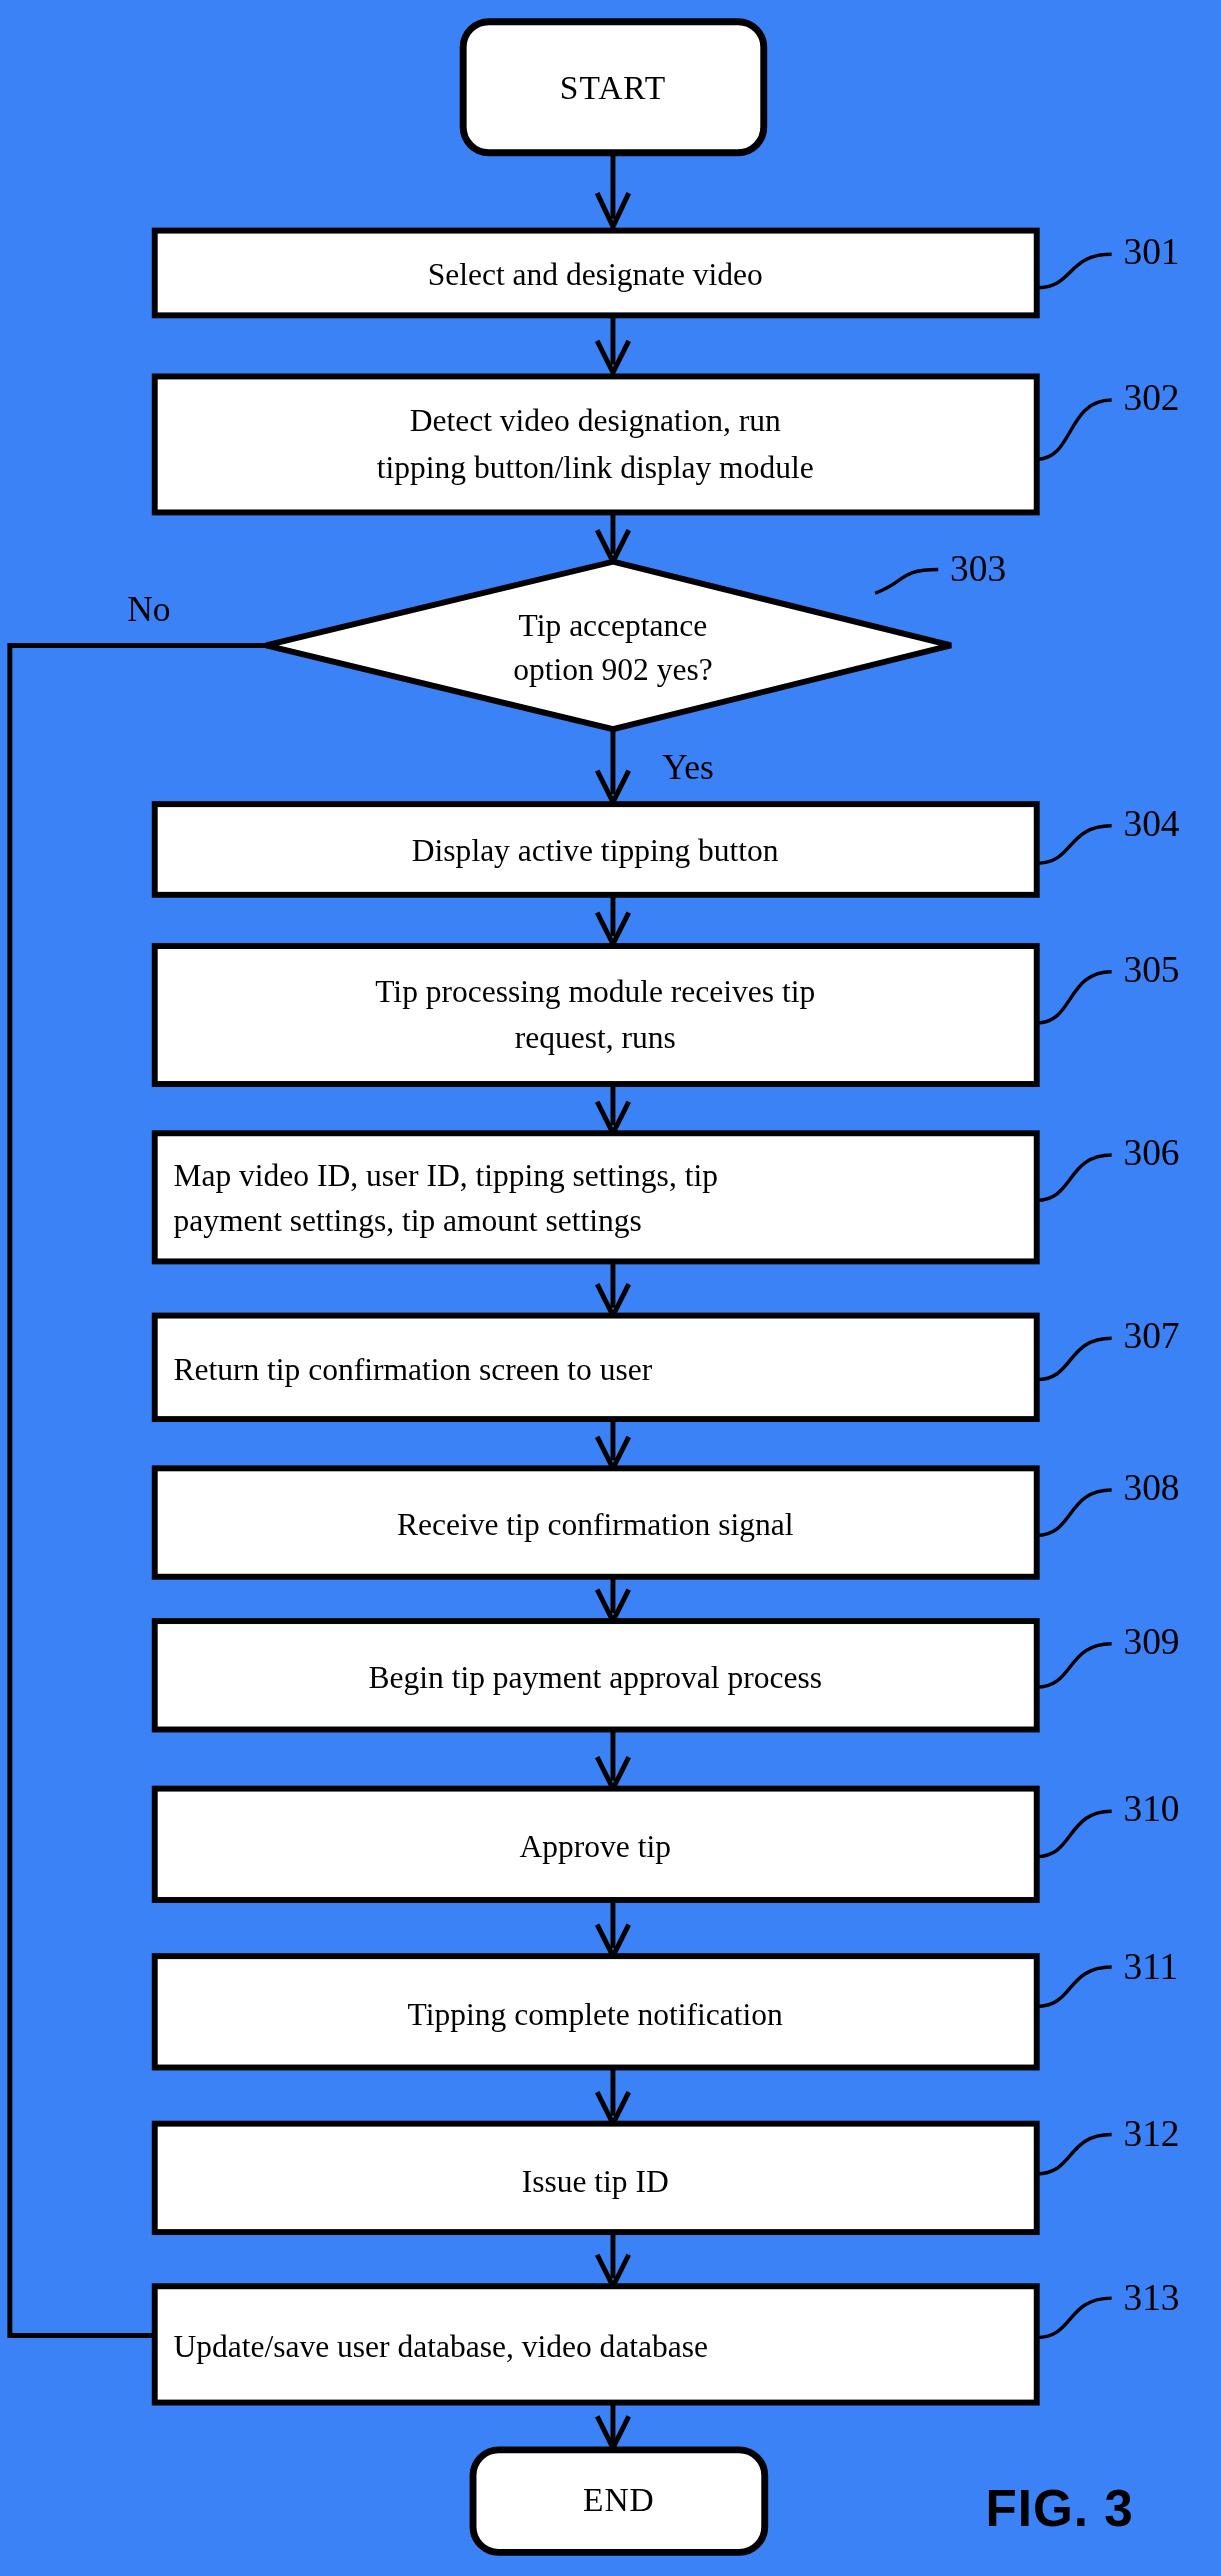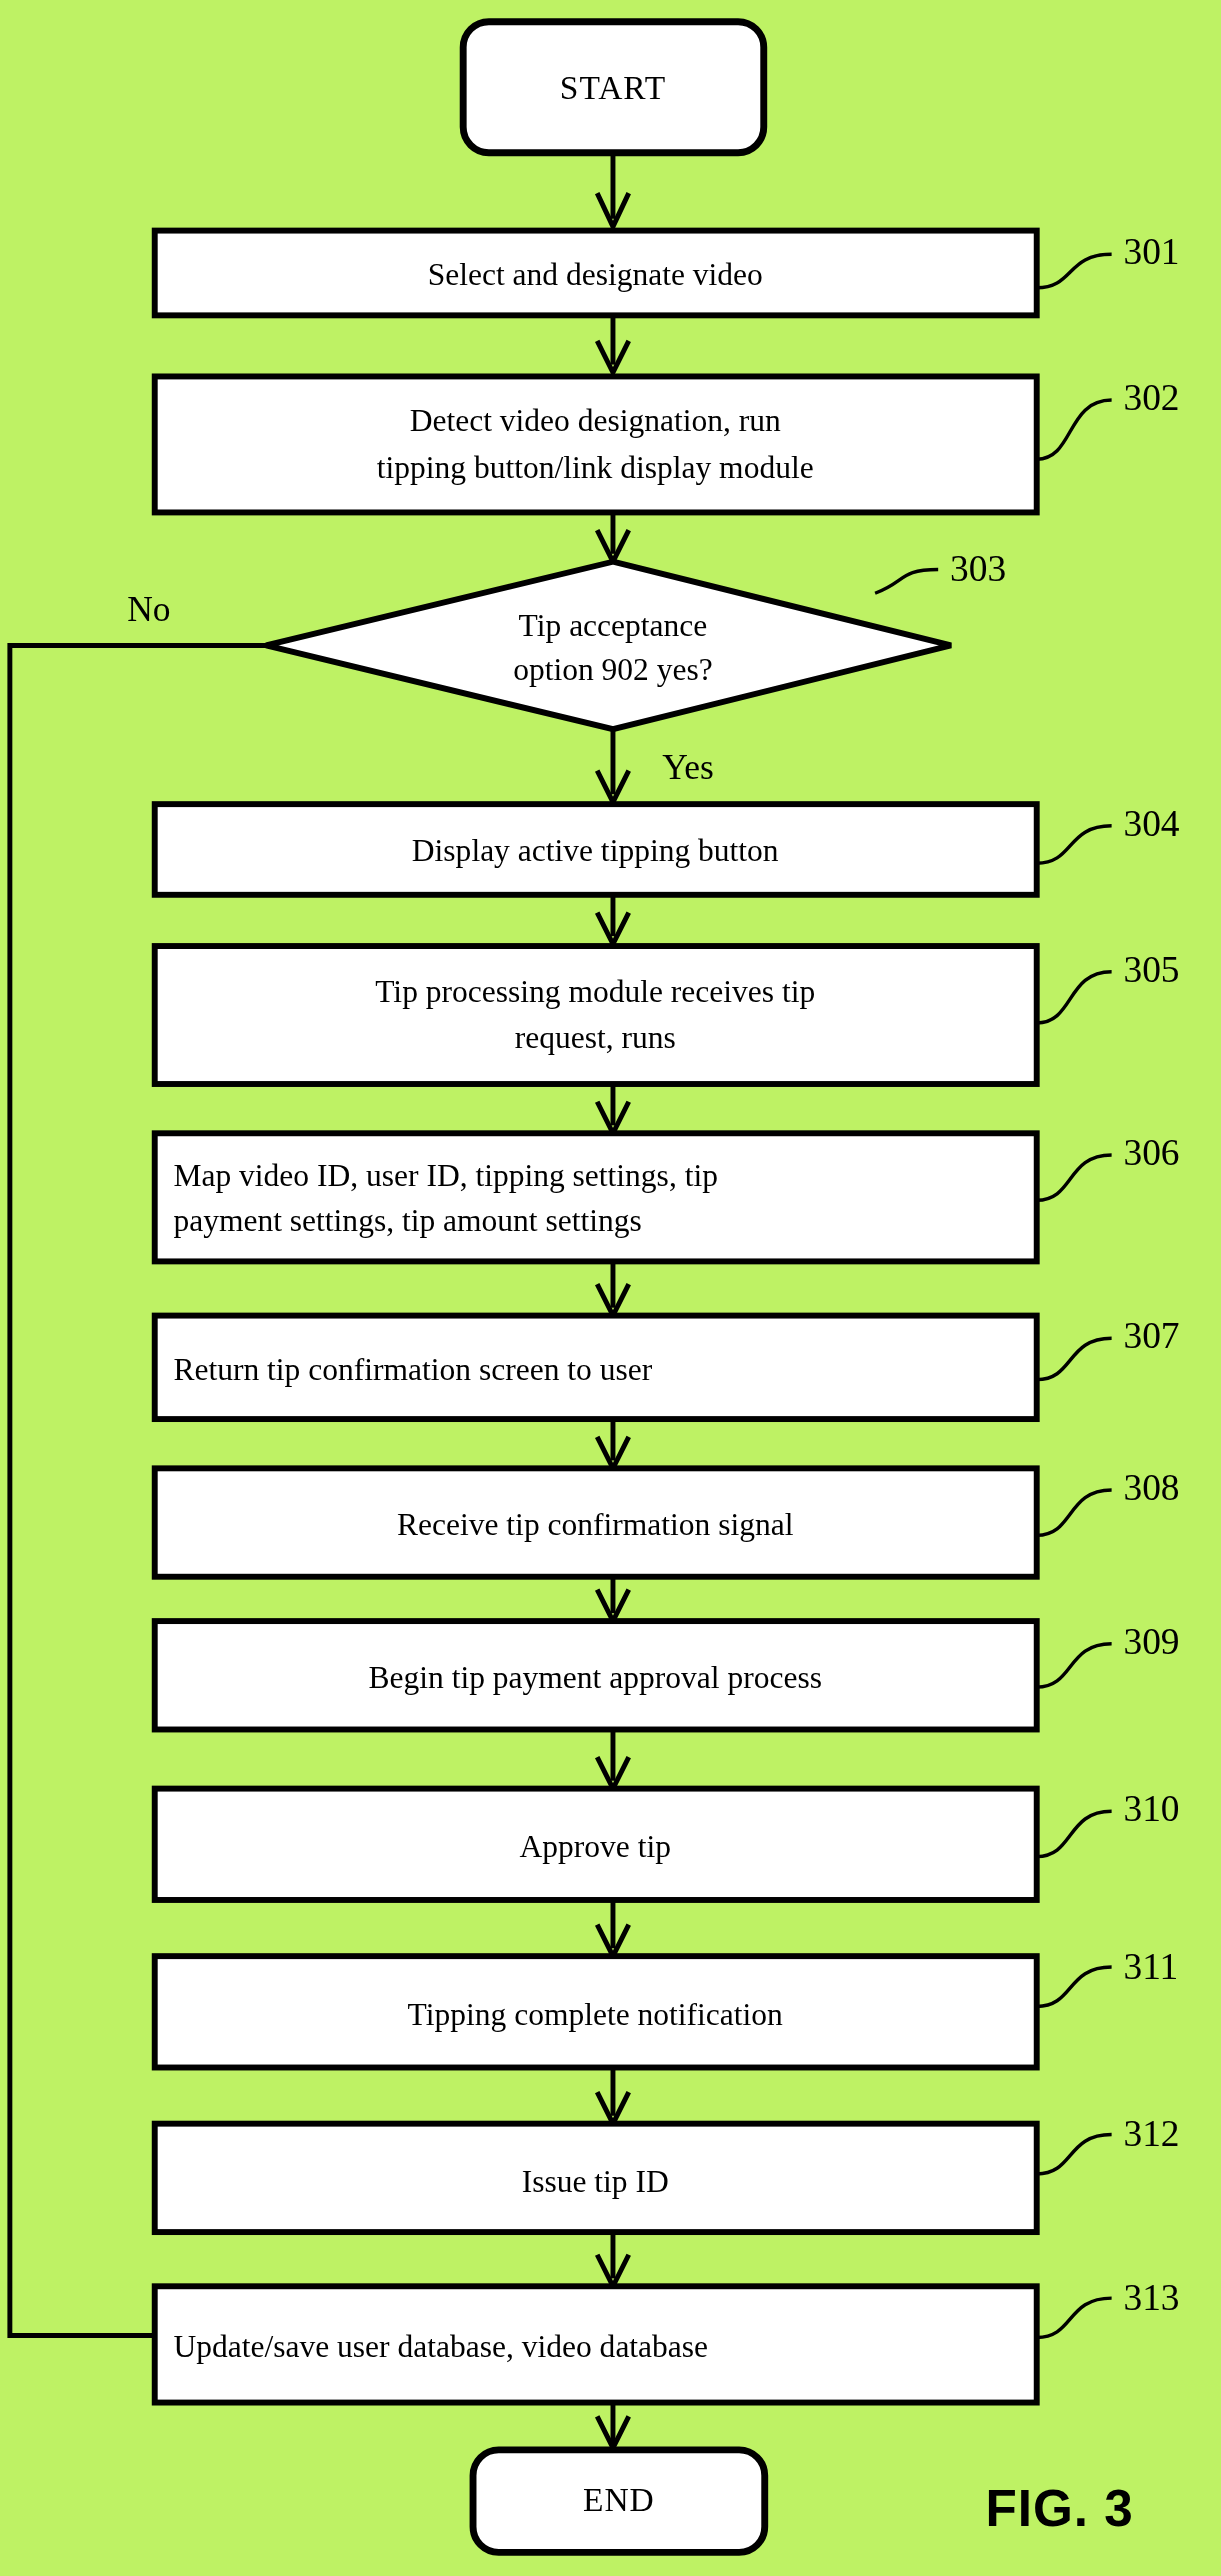--- a/index.html
+++ b/index.html
@@ -1,18 +1,18 @@
 <!DOCTYPE html>
 <html><head>
 <meta charset="utf-8">
 <style>
   html,body{margin:0;padding:0;background:#ffffff;}
   body{width:1222px;height:2576px;overflow:hidden;
        font-family:"Liberation Serif","DejaVu Serif",serif;}
-  #stage{position:relative;width:1222px;height:2576px;background:#bef264;text-align:center;}
+  #stage{position:relative;width:1222px;height:2576px;background:#3b82f6;text-align:center;}
   svg#flow{position:absolute;left:0;top:0;width:1222px;height:2576px;display:block;}
   .shape{fill:#ffffff;stroke:#000000;}
   .box{stroke-width:6;}
   .term{stroke-width:7;}
   .diamond{stroke-width:6;}
   .conn{stroke:#000000;stroke-width:5;fill:none;}
   .loop{stroke:#000000;stroke-width:5;fill:none;}
   .leader{stroke:#000000;stroke-width:3.5;fill:none;}
   .arrowhead{fill:none;stroke:#000000;stroke-width:5;stroke-linecap:butt;stroke-linejoin:miter;}
   text{fill:#000000;font-family:"Liberation Serif","DejaVu Serif",serif;}

